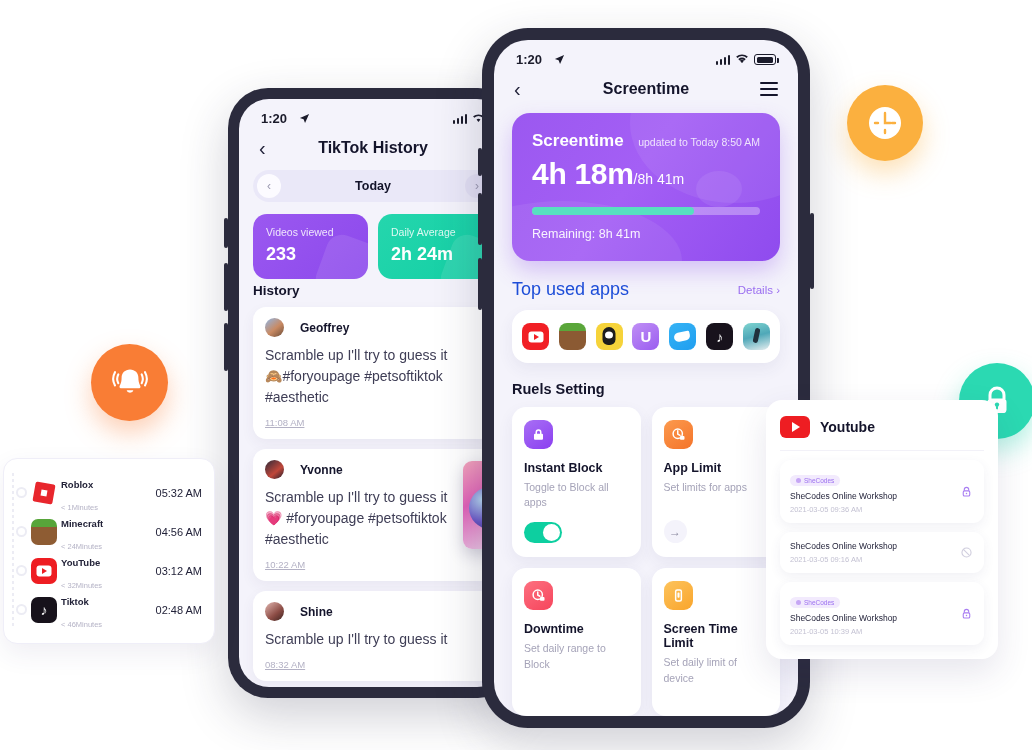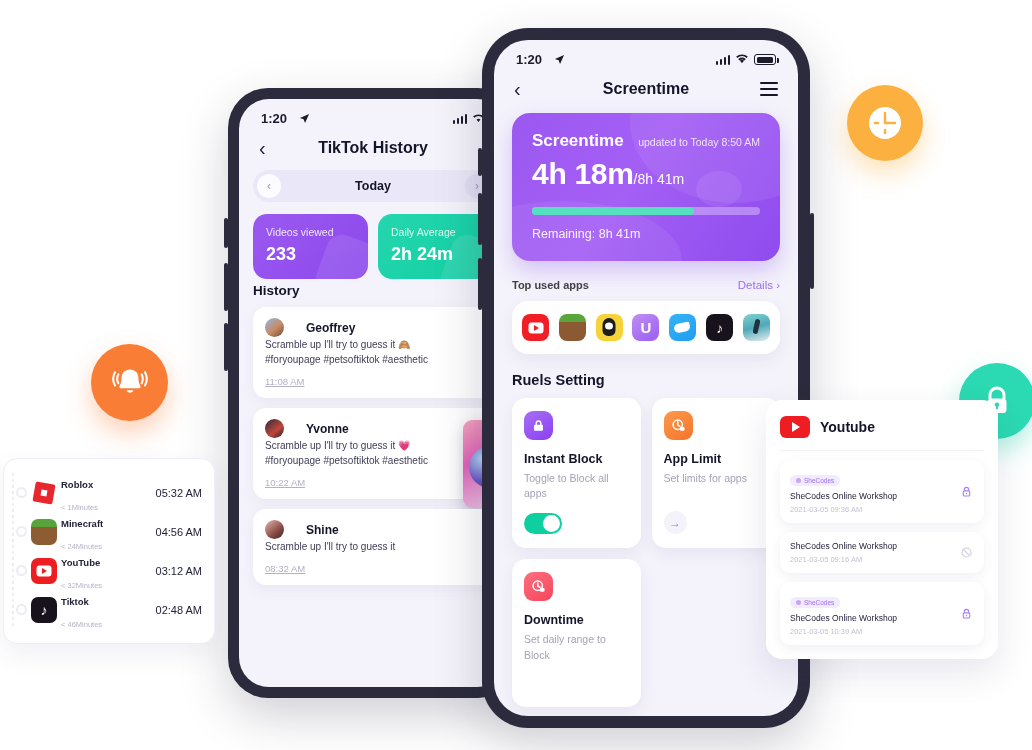--- a/index.html
+++ b/index.html
@@ -90,21 +90,21 @@
   .hero-title { font-size: 17px; font-weight: bold; color: #fff; }
   .hero-upd { font-size: 10.5px; color: rgba(255,255,255,0.82); }
   .hero-time { position: relative; margin-top: 6px; color: #fff; }
   .hero-time .big { font-size: 30px; font-weight: bold; letter-spacing: -0.3px; }
   .hero-time .small { font-size: 14px; font-weight: normal; }
   .hero-bar { position: relative; margin-top: 16px; height: 8px; border-radius: 6px; background: rgba(255,255,255,0.32); }
   .hero-bar i { display:block; height: 100%; border-radius: 6px; background: #57e0c0; }
   .hero-rem { position: relative; margin-top: 12px; font-size: 12.5px; color: rgba(255,255,255,0.92); }
 
   .sect-head { display: flex; align-items: center; justify-content: space-between; margin: 18px 0 10px 0; }
-  .sect-title { font-size: 11px; font-weight: bold; color: #404040; }
+  .sect-title { font-size: 18px; font-weight: normal; color: #1d4ed8; }
   .sect-link { font-size: 11.5px; color: #9b6ff0; cursor: pointer; }
 
   .apps-card { background:#fff; border-radius: 16px; padding: 13px 10px; display:flex; justify-content: space-between;
                box-shadow: 0 6px 16px rgba(60,50,110,0.07); }
   .app-ico { width: 27px; height: 27px; border-radius: 8px; overflow:hidden; position: relative; cursor:pointer; flex:none;}
 
   .rules-title { font-size: 14.5px; font-weight: bold; color: #14142b; margin: 18px 0 10px 0; }
   .rules-grid { display: grid; grid-template-columns: 1fr 1fr; gap: 11px; }
   .rule-card { background:#fff; border-radius: 14px; padding: 13px 12px 14px 12px;
                box-shadow: 0 6px 16px rgba(60,50,110,0.07); min-height: 148px;
@@ -133,24 +133,24 @@
   .stat.purple { background: linear-gradient(135deg,#9b58f0,#8c49ec); }
   .stat.green  { background: linear-gradient(135deg,#25d6ad,#12cfa4); }
   .stat .sblob { position:absolute; right:-14px; bottom:-22px; width: 62px; height:62px; border-radius: 16px;
                  background: rgba(255,255,255,0.10); transform: rotate(20deg); }
   .stat .lab { font-size: 10.5px; color: rgba(255,255,255,0.85); position:relative;}
   .stat .val { font-size: 18px; font-weight: bold; margin-top: 6px; position:relative;}
 
   .hist-title { font-size: 13.5px; font-weight: bold; color: #14142b; margin: 4px 0 9px 0; }
   .post { background:#fff; border-radius: 13px; padding: 11px 12px; margin-bottom: 10px; position: relative;
           box-shadow: 0 5px 14px rgba(60,50,110,0.06); }
-  .post-head { display:flex; align-items:center; gap: 22px; }
+  .post-head { display:flex; align-items:center; gap: 16px; }
   .avatar { width: 19px; height:19px; border-radius:50%; overflow:hidden; flex:none; }
   .post-name { font-size: 12px; font-weight: bold; color:#14142b; }
-  .post-text { font-size: 10px; line-height: 1.5; color:#3e3d55; padding-right: 17px;}
+  .post-text { margin-top: 8px; font-size: 14px; line-height: 1.5; color:#3e3d55; padding-right: 17px;}
   .post-time { margin-top: 9px; font-size: 9.5px; color:#b3b1c4;text-decoration:underline; }
   .post-thumb { position:absolute; right: -32px; top: 12px; width: 62px; height: 88px; border-radius: 9px;
                 overflow:hidden; box-shadow: 0 6px 16px rgba(40,30,80,0.22); }
   .thumb-play { position:absolute; left:50%; top:50%; transform:translate(-50%,-50%); width:17px;height:17px;
                 border-radius:50%; background: rgba(255,255,255,0.45); display:flex;align-items:center;justify-content:center;}
   .thumb-play::after { content:''; border-left: 6px solid rgba(90,70,120,0.9); border-top:4px solid transparent;
                        border-bottom:4px solid transparent; margin-left:2px;}
 
   
   .badge { position:absolute; border-radius:50%; display:flex; align-items:center; justify-content:center; }
@@ -420,20 +420,30 @@
               <svg width="15" height="15" viewBox="0 0 20 20">
                   <circle cx="9" cy="9" r="6.2" fill="none" stroke="#fff" stroke-width="2"></circle>
                   <path d="M9 5.2V9.3l2.8 1.7" stroke="#fff" stroke-width="2" fill="none" stroke-linecap="round"></path>
                   <rect x="12" y="12" width="6" height="5" rx="1.2" fill="#fff"></rect>
                 </svg>
             </span>
             <div class="rule-name">Downtime</div>
             <div class="rule-desc">Set daily range to Block</div>
           </div>
 
+          <div class="rule-card">
+            <span class="rule-ico" style="background:linear-gradient(145deg,#fdc35c,#f9a52c);">
+              <svg width="15" height="15" viewBox="0 0 20 20">
+                  <rect x="6.2" y="2.8" width="7.6" height="14.4" rx="2" fill="none" stroke="#fff" stroke-width="2"></rect>
+                  <rect x="8.6" y="6" width="2.8" height="7" rx="1.2" fill="#fff"></rect>
+                </svg>
+            </span>
+            <div class="rule-name">Screen Time Limit</div>
+            <div class="rule-desc">Set daily limit of device</div>
+          </div>
 
         </div>
       </div>
     </div>
   </div>
 
   <div class="badge" id="badge-clock">
     <svg width="44" height="44" viewBox="0 0 44 44">
       <circle cx="22" cy="22" r="16" fill="#fff"></circle>
       <path d="M22 12v3M22 29v3M12 22h3M29 22h3" stroke="#fbb03f" stroke-width="2.4" stroke-linecap="round"></path>

